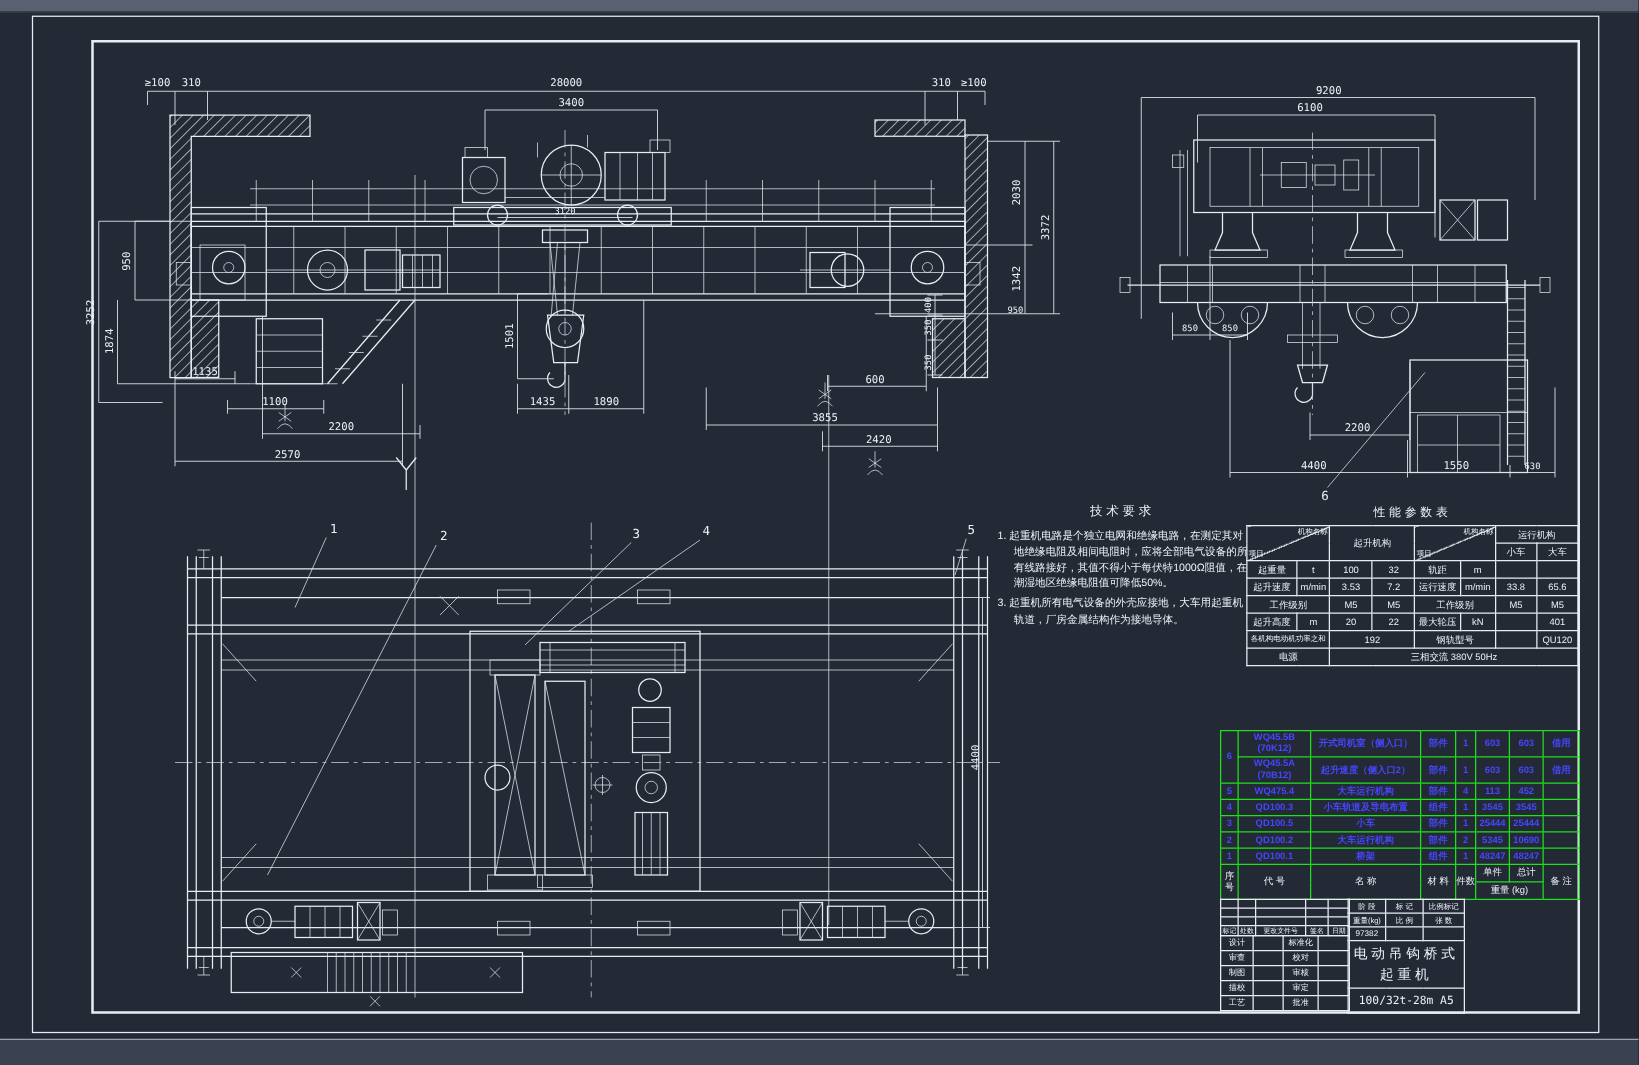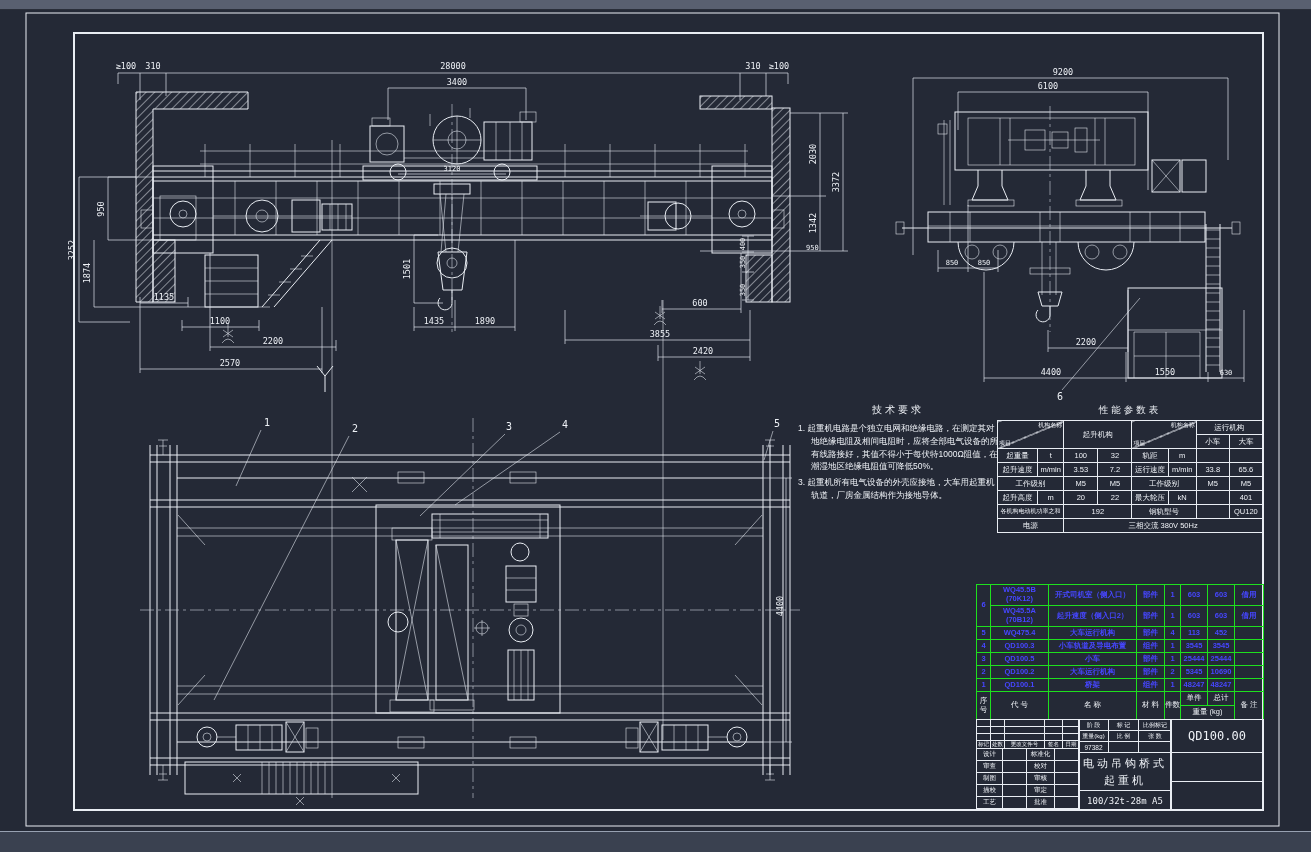--- a/index.html
+++ b/index.html
@@ -647,30 +647,14 @@
       </tr>
       <tr style="height:38px">
         <td colspan="3" class="title">电动吊钩桥式
 起重机</td>
       </tr>
       <tr style="height:20px">
         <td colspan="3" class="spec">100/32t-28m  A5</td>
       </tr>
     </tbody>
       </table>
-    <table style="left:194px;top:0;width:93px">
-      <colgroup>
-          <col style="width:93px">
-        </colgroup>
-      <tbody>
-          <tr style="height:33px">
-            <td class="big">QD100.00</td>
-          </tr>
-      <tr style="height:29px">
-            <td></td>
-          </tr>
-      <tr style="height:29px">
-            <td></td>
-          </tr>
-    </tbody>
-      </table>
   </div>
 </div>
 
 </body></html>

